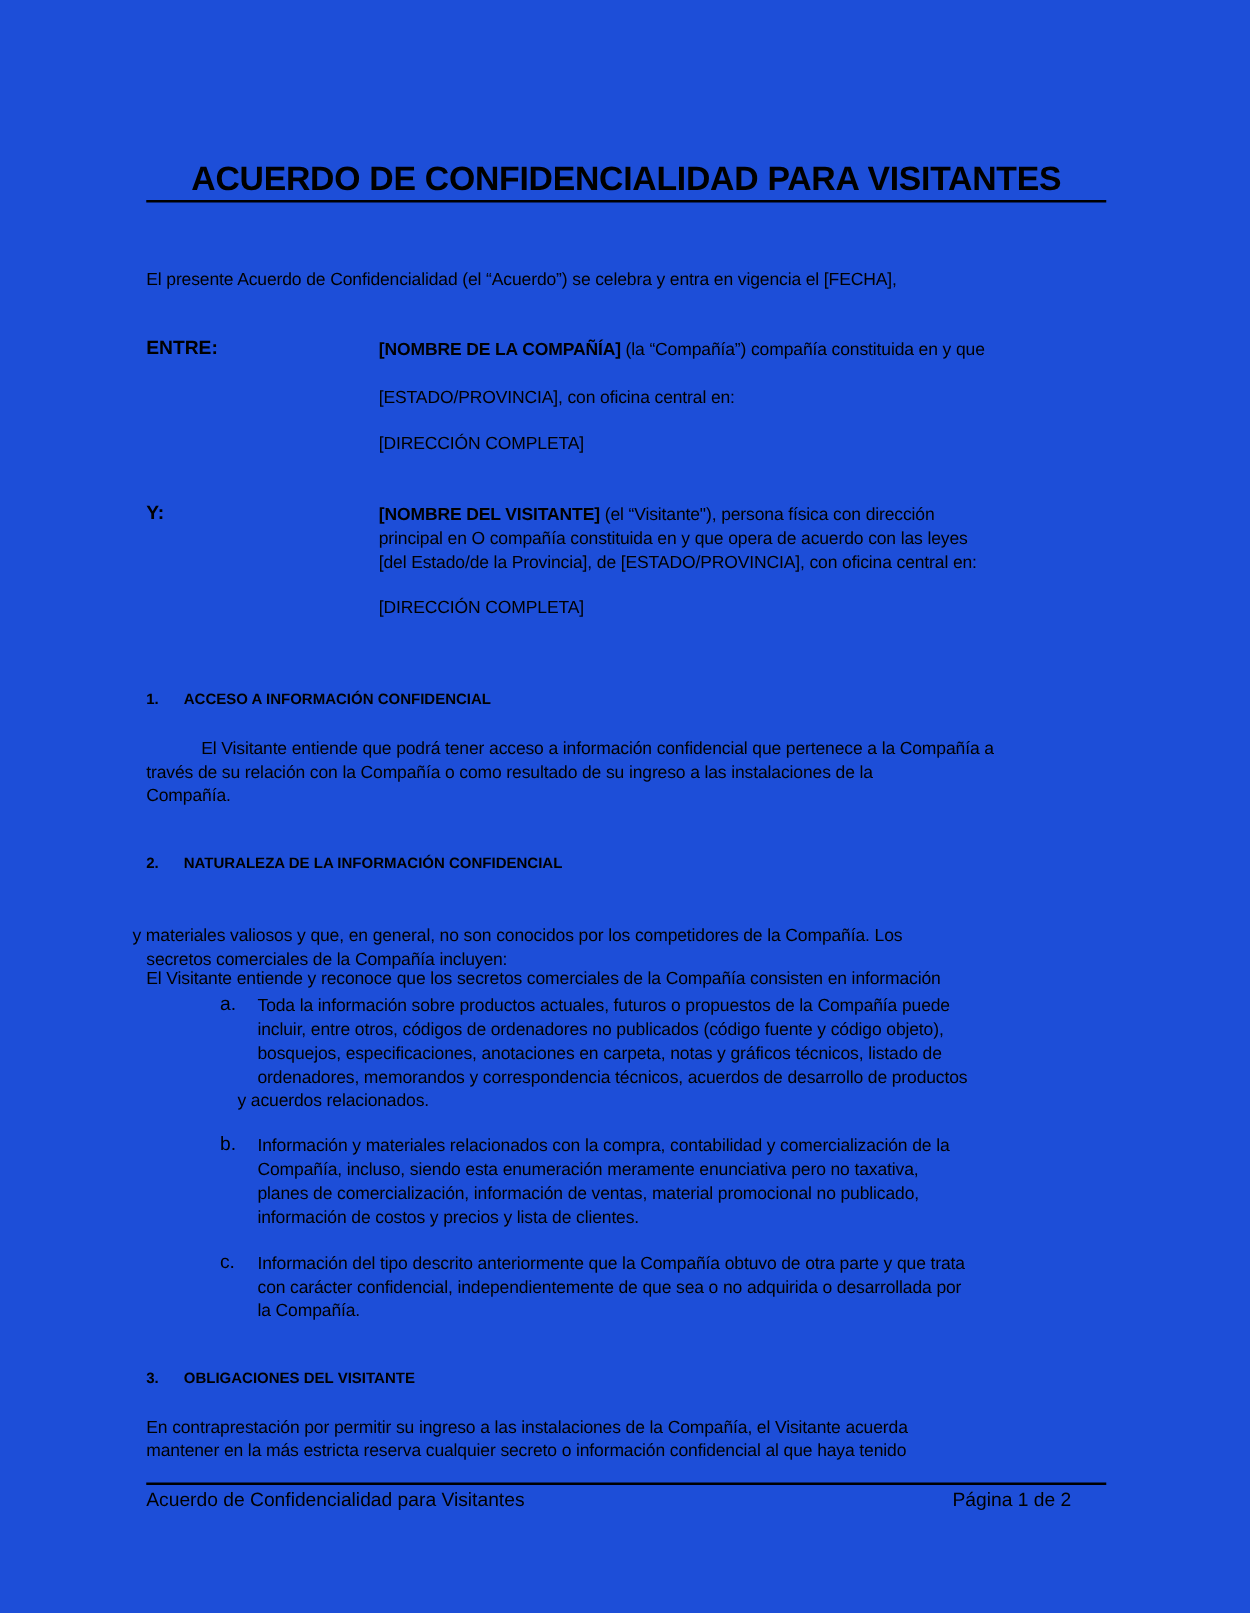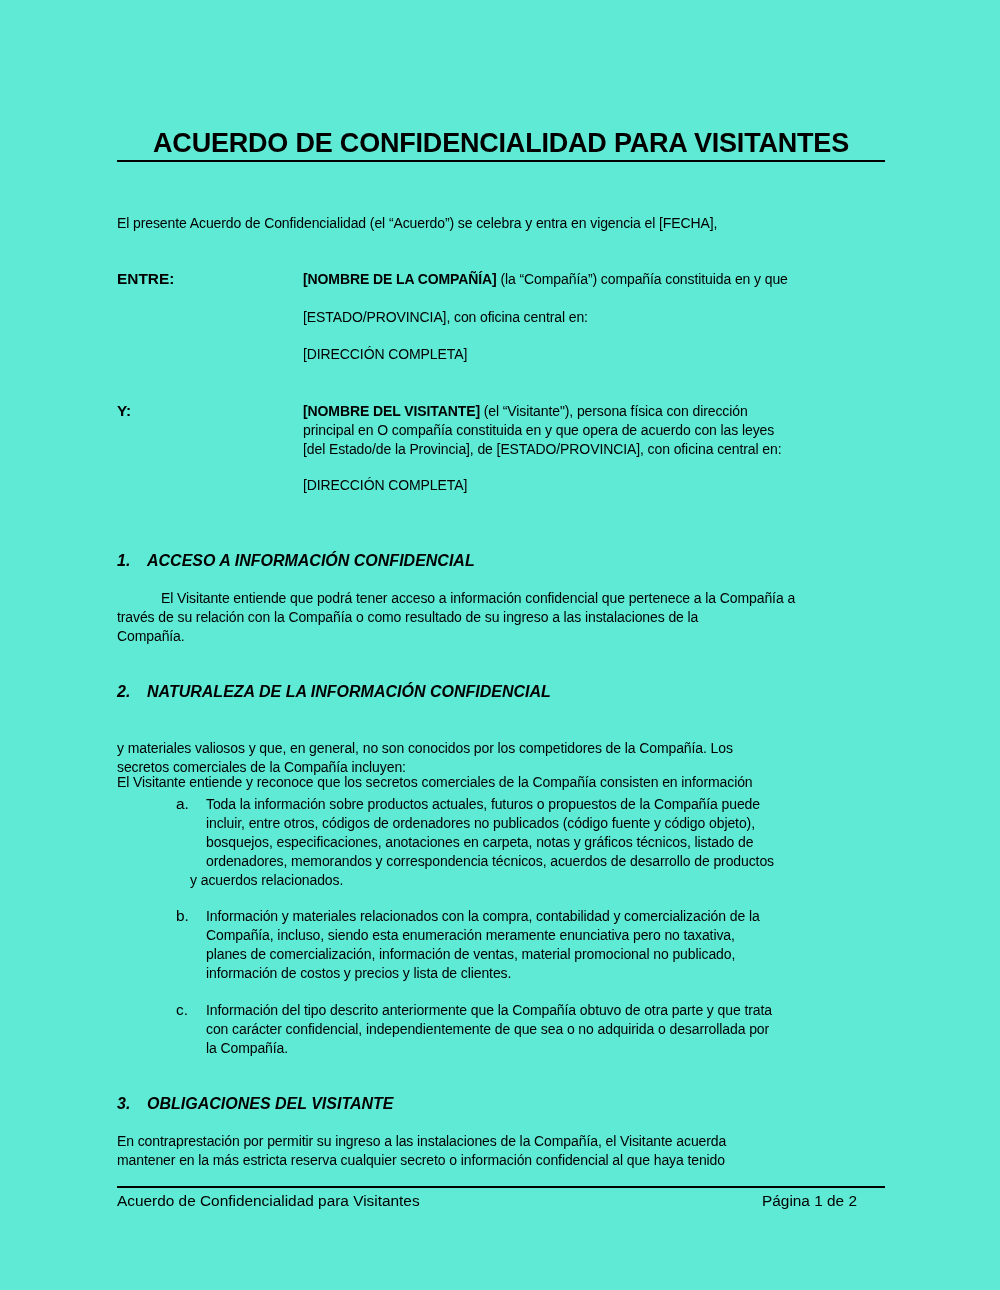--- a/index.html
+++ b/index.html
@@ -1,25 +1,25 @@
 <!DOCTYPE html>
 <html><head>
 <meta charset="utf-8">
 <style>
   html, body { margin: 0; padding: 0; background: #ffffff; }
   body { width: 1000px; height: 1290px; position: relative; overflow: hidden;
          font-family: "Liberation Sans", sans-serif; color: #000; }
-  .page { position: absolute; left: 0; top: 0; width: 1000px; height: 1290px; background: #5eead4; }
+  .page { position: absolute; left: 0; top: 0; width: 1000px; height: 1290px; background: #1d4ed8; }
   .title { position: absolute; left: 117px; top: 128px; width: 768px; text-align: center;
            font-size: 27px; font-weight: bold; letter-spacing: -0.2px; }
   .title-rule { position: absolute; left: 117px; top: 160px; width: 768px; height: 2px; background: #000; }
   .ln { position: absolute; font-size: 14px; line-height: 19px; white-space: nowrap; letter-spacing: -0.1px; }
   .b { font-weight: bold; }
   .lbl { position: absolute; font-size: 15.4px; font-weight: bold; }
-  .h { position: absolute; font-size: 16px; font-weight: bold; white-space: nowrap; font-style: italic; }
+  .h { position: absolute; font-size: 12px; font-weight: bold; white-space: nowrap; }
   .h .num { display: inline-block; width: 30px; }
   .mk { position: absolute; font-size: 15.4px; }
   .foot-rule { position: absolute; left: 117px; top: 1186px; width: 768px; height: 2px; background: #000; }
   .foot-left { position: absolute; left: 117px; top: 1192px; font-size: 15.4px; }
   .foot-right { position: absolute; left: 762px; top: 1192px; font-size: 15.4px; }
 </style>
 </head>
 <body>
 
 <div class="page">
@@ -40,21 +40,21 @@
   <div class="ln" style="left:303px; top:440px;">[del Estado/de la Provincia], de [ESTADO/PROVINCIA], con oficina central en:</div>
   <div class="ln" style="left:303px; top:476px;">[DIRECCIÓN COMPLETA]</div>
 
   <div class="h" style="left:117px; top:552px;"><span class="num">1.</span><span>ACCESO A INFORMACIÓN CONFIDENCIAL</span></div>
   <div class="ln" style="left:117px; top:589px;margin-left:44px;">El Visitante entiende que podrá tener acceso a información confidencial que pertenece a la Compañía a</div>
   <div class="ln" style="left:117px; top:608px;">través de su relación con la Compañía o como resultado de su ingreso a las instalaciones de la</div>
   <div class="ln" style="left:117px; top:627px;">Compañía.</div>
 
   <div class="h" style="left:117px; top:683px;"><span class="num">2.</span><span>NATURALEZA DE LA INFORMACIÓN CONFIDENCIAL</span></div>
   <div class="ln" style="left:117px; top:754px;margin-top:19px;">El Visitante entiende y reconoce que los secretos comerciales de la Compañía consisten en información</div>
-  <div class="ln" style="left:117px; top:739px;">y materiales valiosos y que, en general, no son conocidos por los competidores de la Compañía. Los</div>
+  <div class="ln" style="left:106px; top:739px;">y materiales valiosos y que, en general, no son conocidos por los competidores de la Compañía. Los</div>
   <div class="ln" style="left:117px; top:758px;">secretos comerciales de la Compañía incluyen:</div>
 
   <div class="mk" style="left:176px; top:795px;">a.</div>
   <div class="ln" style="left:206px; top:795px;">Toda la información sobre productos actuales, futuros o propuestos de la Compañía puede</div>
   <div class="ln" style="left:206px; top:814px;">incluir, entre otros, códigos de ordenadores no publicados (código fuente y código objeto),</div>
   <div class="ln" style="left:206px; top:833px;">bosquejos, especificaciones, anotaciones en carpeta, notas y gráficos técnicos, listado de</div>
   <div class="ln" style="left:206px; top:852px;">ordenadores, memorandos y correspondencia técnicos, acuerdos de desarrollo de productos</div>
   <div class="ln" style="left:190px; top:871px;">y acuerdos relacionados.</div>
 
   <div class="mk" style="left:176px; top:907px;">b.</div>

